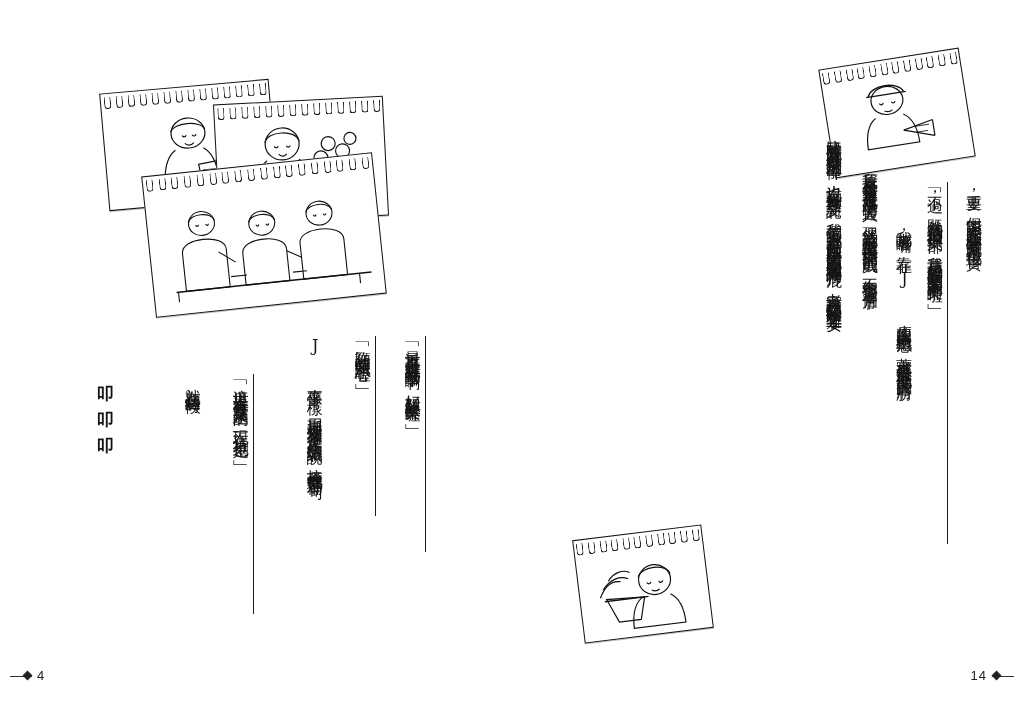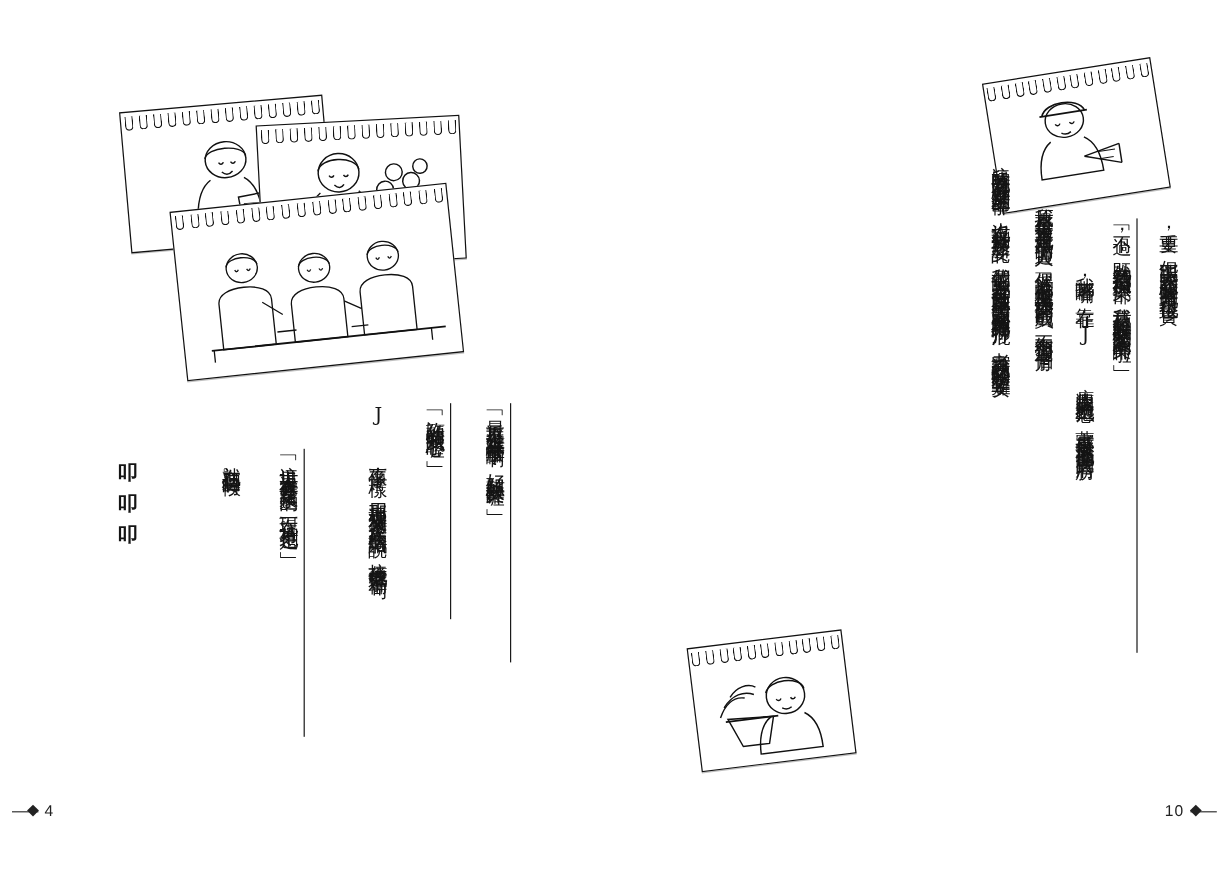--- a/index.html
+++ b/index.html
@@ -319,17 +319,17 @@
   <div class="vcol bold" style="left:96px; top:372px; height:110px;">叩 叩 叩</div>
 
   <div class="rule left"></div>
   <div class="folio left">
     <span class="dia"></span>
     <span>4</span>
   </div>
 
   <div class="rule right"></div>
   <div class="folio right">
-    <span>10</span>
+    <span>14</span>
     <span class="dia"></span>
   </div>
 
 </div>
 
 </body></html>

